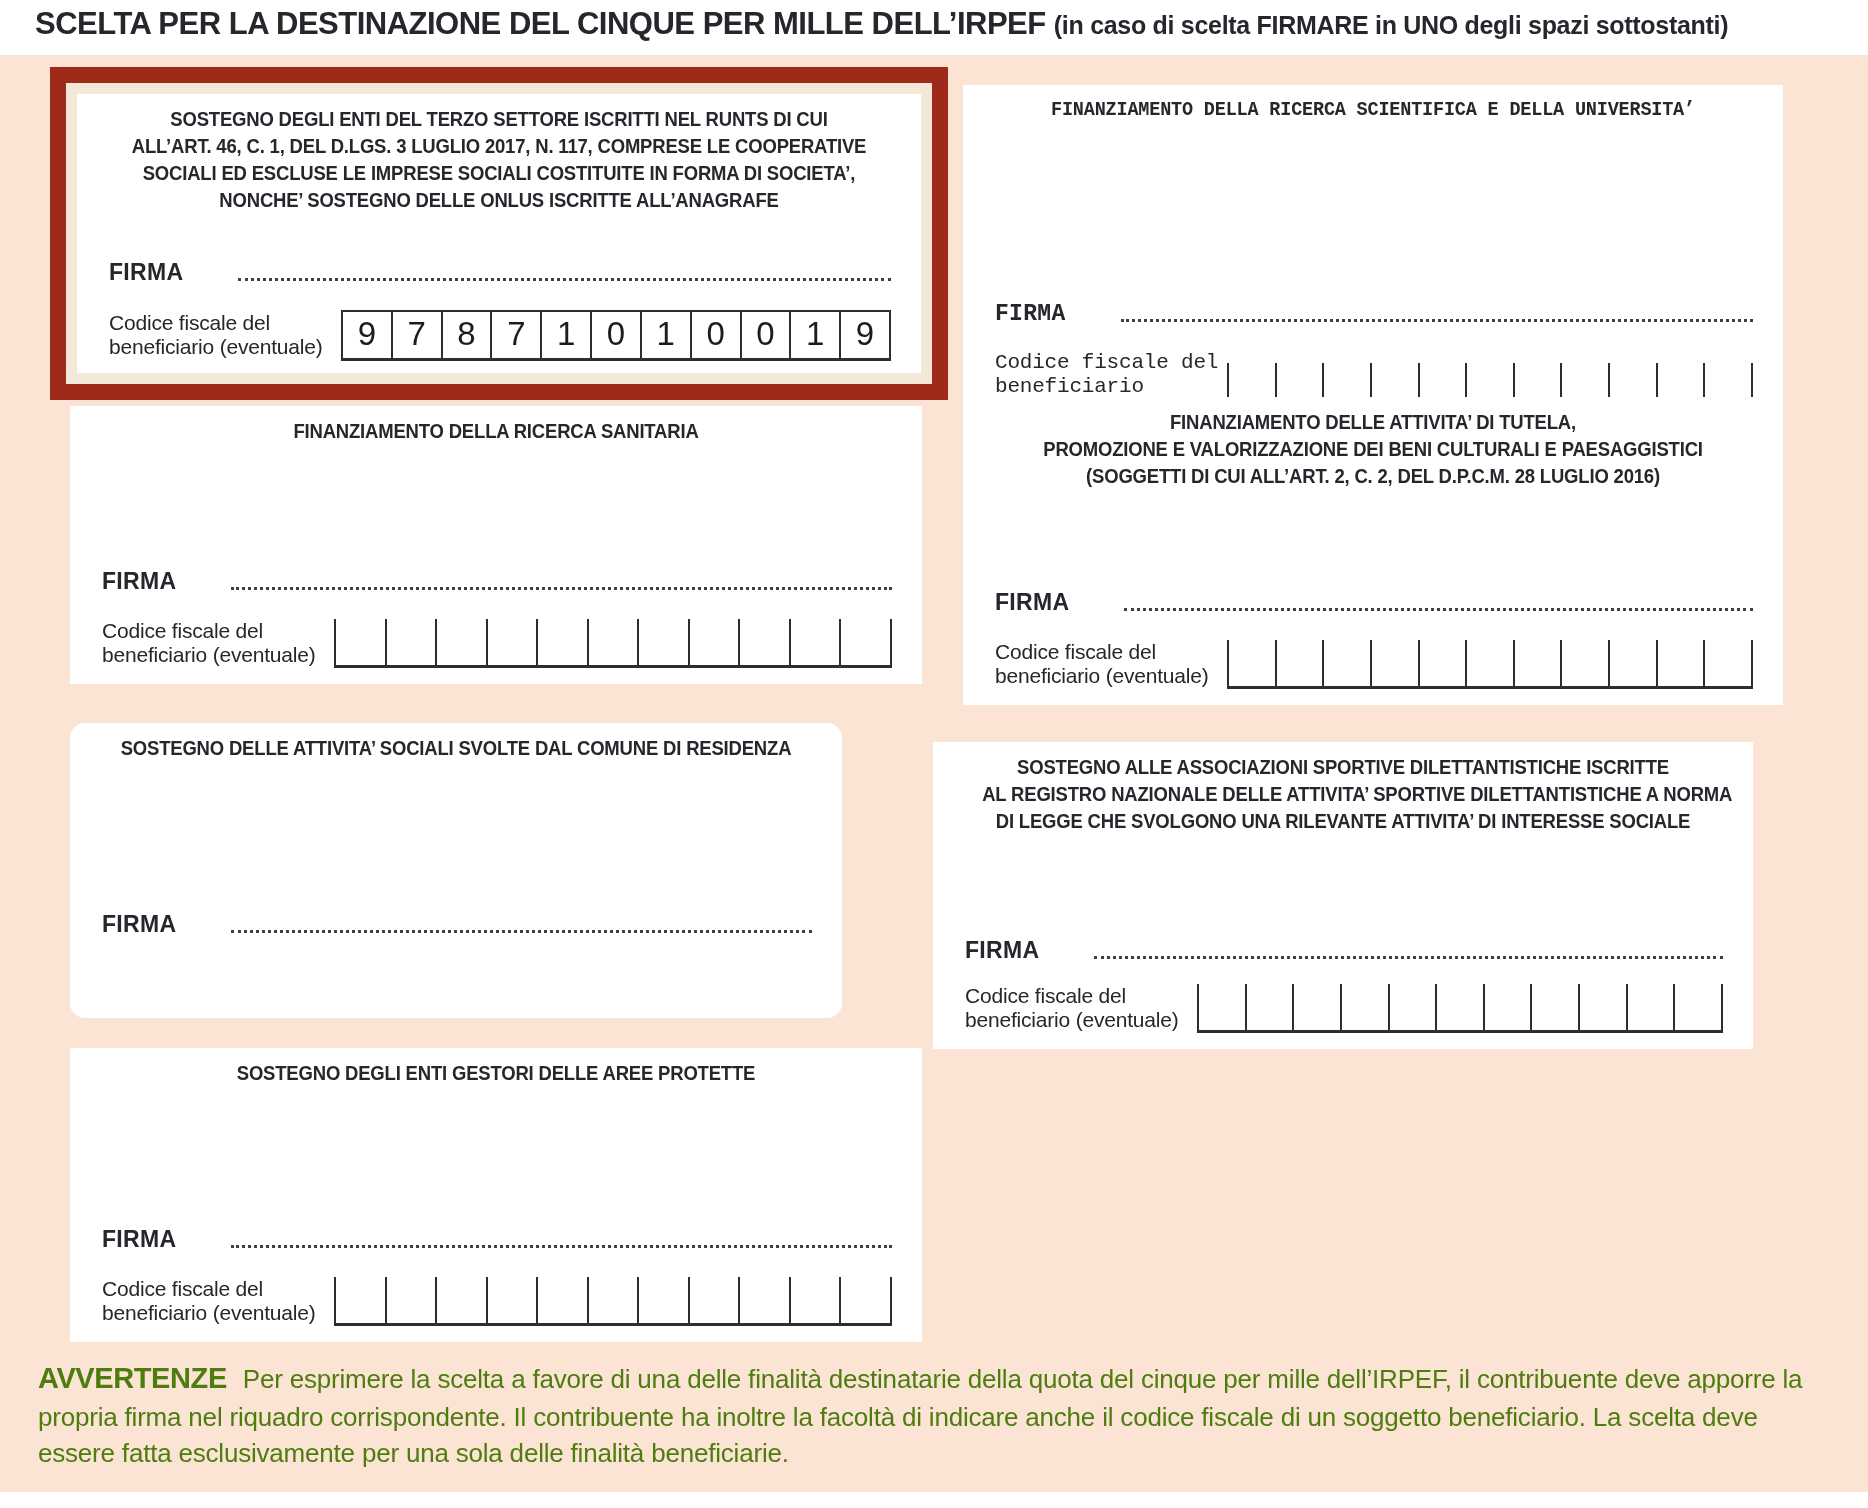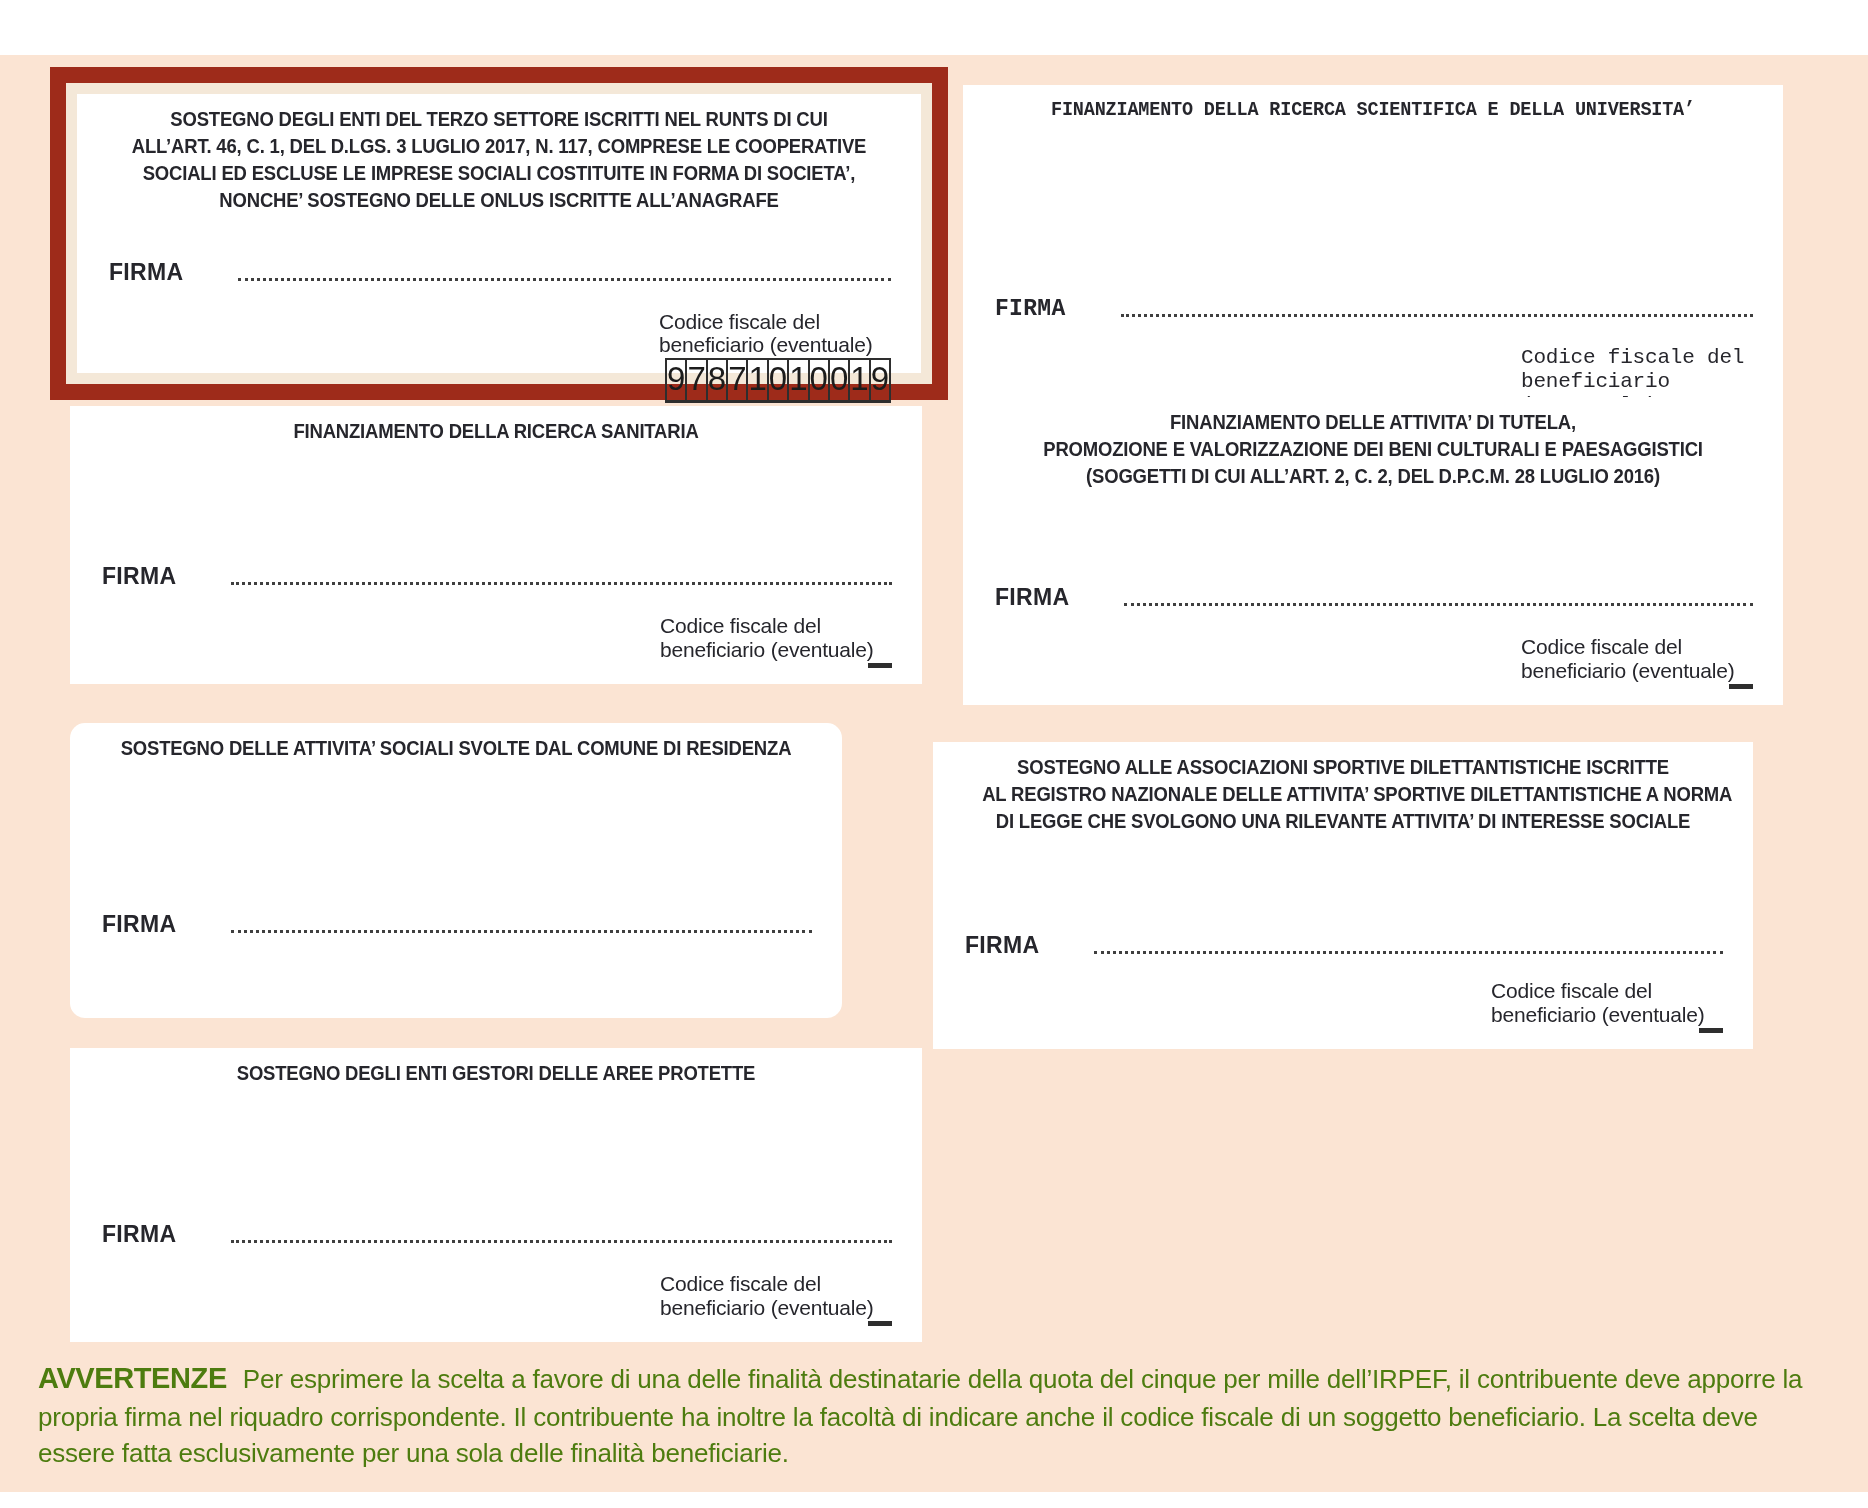--- a/index.html
+++ b/index.html
@@ -45,21 +45,21 @@
   .sign-area { margin-top:auto; padding:0 30px 16px 32px; }
   .firma-row { display:flex; align-items:flex-end; margin-bottom:24px; }
   .firma { font-weight:bold; font-size:23px; letter-spacing:0.3px; }
   .sig-line {
     flex:1; margin-left:55px; margin-bottom:5px;
     border-bottom:3px dotted #3f3f3f; height:1px;
   }
   .sign-area.only-firma { padding-bottom:80px; }
   .sign-area.only-firma .firma-row { margin-bottom:0; }
   .sign-area.tight .firma-row { margin-bottom:20px; }
-  .cf-row { display:flex; align-items:flex-end;flex-direction:column; }
+  .cf-row { display:flex; align-items:center; }
   .cf-label {
     width:232px; flex:none; font-size:21px; line-height:1.14;
     letter-spacing:-0.2px; padding-bottom:1px;
   }
   .comb {
     flex:1; display:flex; height:46px; border-bottom:3px solid #2e2e2e;
   }
   .comb .cell {
     flex:1; border-left:2px solid #2e2e2e;
     display:flex; align-items:center; justify-content:center;
@@ -72,20 +72,24 @@
     position:absolute; left:38px; top:1358px; width:1800px;
     font-size:26px; line-height:1.4; letter-spacing:-0.2px; color:#4d7c0f;
   }
   .avvertenze strong { font-size:29px; letter-spacing:-0.4px; margin-right:16px; }
 </style>
 </head>
 <body>
 
 <div class="page">
 
+  <div class="form-title">
+    <span>SCELTA PER LA DESTINAZIONE DEL CINQUE PER MILLE DELL’IRPEF</span>
+    <span class="note">(in caso di scelta FIRMARE in UNO degli spazi sottostanti)</span>
+  </div>
 
   <div class="peach"></div>
 
   <div class="hl-frame">
     <div class="box">
       <div class="heading">SOSTEGNO DEGLI ENTI DEL TERZO SETTORE ISCRITTI NEL RUNTS DI CUI
 ALL’ART. 46, C. 1, DEL D.LGS. 3 LUGLIO 2017, N. 117, COMPRESE LE COOPERATIVE
 SOCIALI ED ESCLUSE LE IMPRESE SOCIALI COSTITUITE IN FORMA DI SOCIETA’,
 NONCHE’ SOSTEGNO DELLE ONLUS ISCRITTE ALL’ANAGRAFE</div>
       <div class="sign-area">

